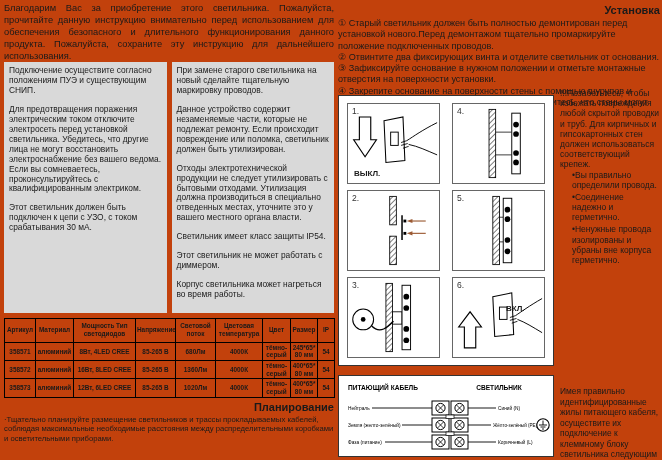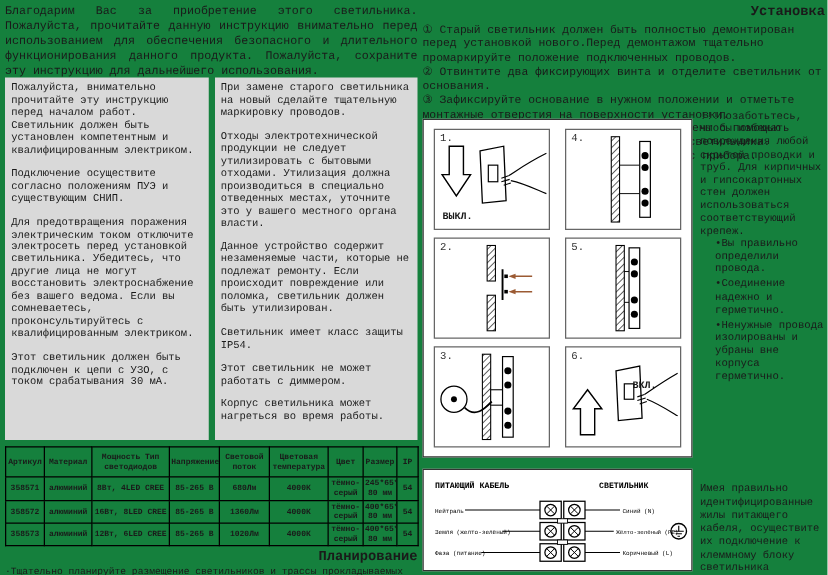--- a/index.html
+++ b/index.html
@@ -1,19 +1,19 @@
 <!DOCTYPE html>
 <html><head>
 <meta charset="utf-8">
 <style>
   * { margin:0; padding:0; box-sizing:border-box; }
   html,body { background:#fff; }
   .page {
-    position:relative; width:662px; height:460px; background:#15803d;
-    font-family:Liberation Mono, monospace; color:#1a1a1a; overflow:hidden;
+    position:relative; width:662px; height:460px; background:#c2410c;
+    font-family:Liberation Sans, sans-serif; color:#1a1a1a; overflow:hidden;
   }
   
   .col-left { position:absolute; left:4px; top:3px; width:330px; }
   .intro { font-size:9.3px; line-height:1.28; text-align:justify; }
   .sec-title { font-size:11px; font-weight:bold; margin:3px 0 2px 0;text-align:right; }
   .warn-wrap { display:flex; gap:5px; }
   .warn-box { background:#d9d9d9; width:50%; min-height:237px; padding:4px 5px; font-size:8.4px; line-height:1.18; }
   .warn-box p { margin-bottom:9px; }
   table.spec { border-collapse:collapse; width:330px; margin-top:5px; table-layout:fixed; }
   table.spec th, table.spec td {
@@ -51,29 +51,28 @@
 </style>
 </head>
 <body>
 
 <div class="page">
 
   <div class="col-left">
     <div class="intro">Благодарим Вас за приобретение этого светильника. Пожалуйста, прочитайте данную инструкцию внимательно перед использованием для обеспечения безопасного и длительного функционирования данного продукта. Пожалуйста, сохраните эту инструкцию для дальнейшего использования.</div>
     <div class="warn-wrap">
       <div class="warn-box">
-        <p>Пожалуйста, внимательно прочитайте эту инструкцию перед началом работ. Светильник должен быть установлен компетентным и квалифицированным электриком.</p>
         <p>Подключение осуществите согласно положениям ПУЭ и существующим СНИП.</p>
         <p>Для предотвращения поражения электрическим током отключите электросеть перед установкой светильника. Убедитесь, что другие лица не могут восстановить электроснабжение без вашего ведома. Если вы сомневаетесь, проконсультируйтесь с квалифицированным электриком.</p>
         <p>Этот светильник должен быть подключен к цепи с УЗО, с током срабатывания 30 мА.</p>
       </div>
       <div class="warn-box">
         <p>При замене старого светильника на новый сделайте тщательную маркировку проводов.</p>
+        <p>Данное устройство содержит незаменяемые части, которые не подлежат ремонту. Если происходит повреждение или поломка, светильник должен быть утилизирован.</p>
         <p>Отходы электротехнической продукции не следует утилизировать с бытовыми отходами. Утилизация должна производиться в специально отведенных местах, уточните это у вашего местного органа власти.</p>
-        <p>Данное устройство содержит незаменяемые части, которые не подлежат ремонту. Если происходит повреждение или поломка, светильник должен быть утилизирован.</p>
         <p>Светильник имеет класс защиты IP54.</p>
         <p>Этот светильник не может работать с диммером.</p>
         <p>Корпус светильника может нагреться во время работы.</p>
       </div>
     </div>
 
     <table class="spec">
       <colgroup>
         <col style="width:31px">
           <col style="width:38px">

